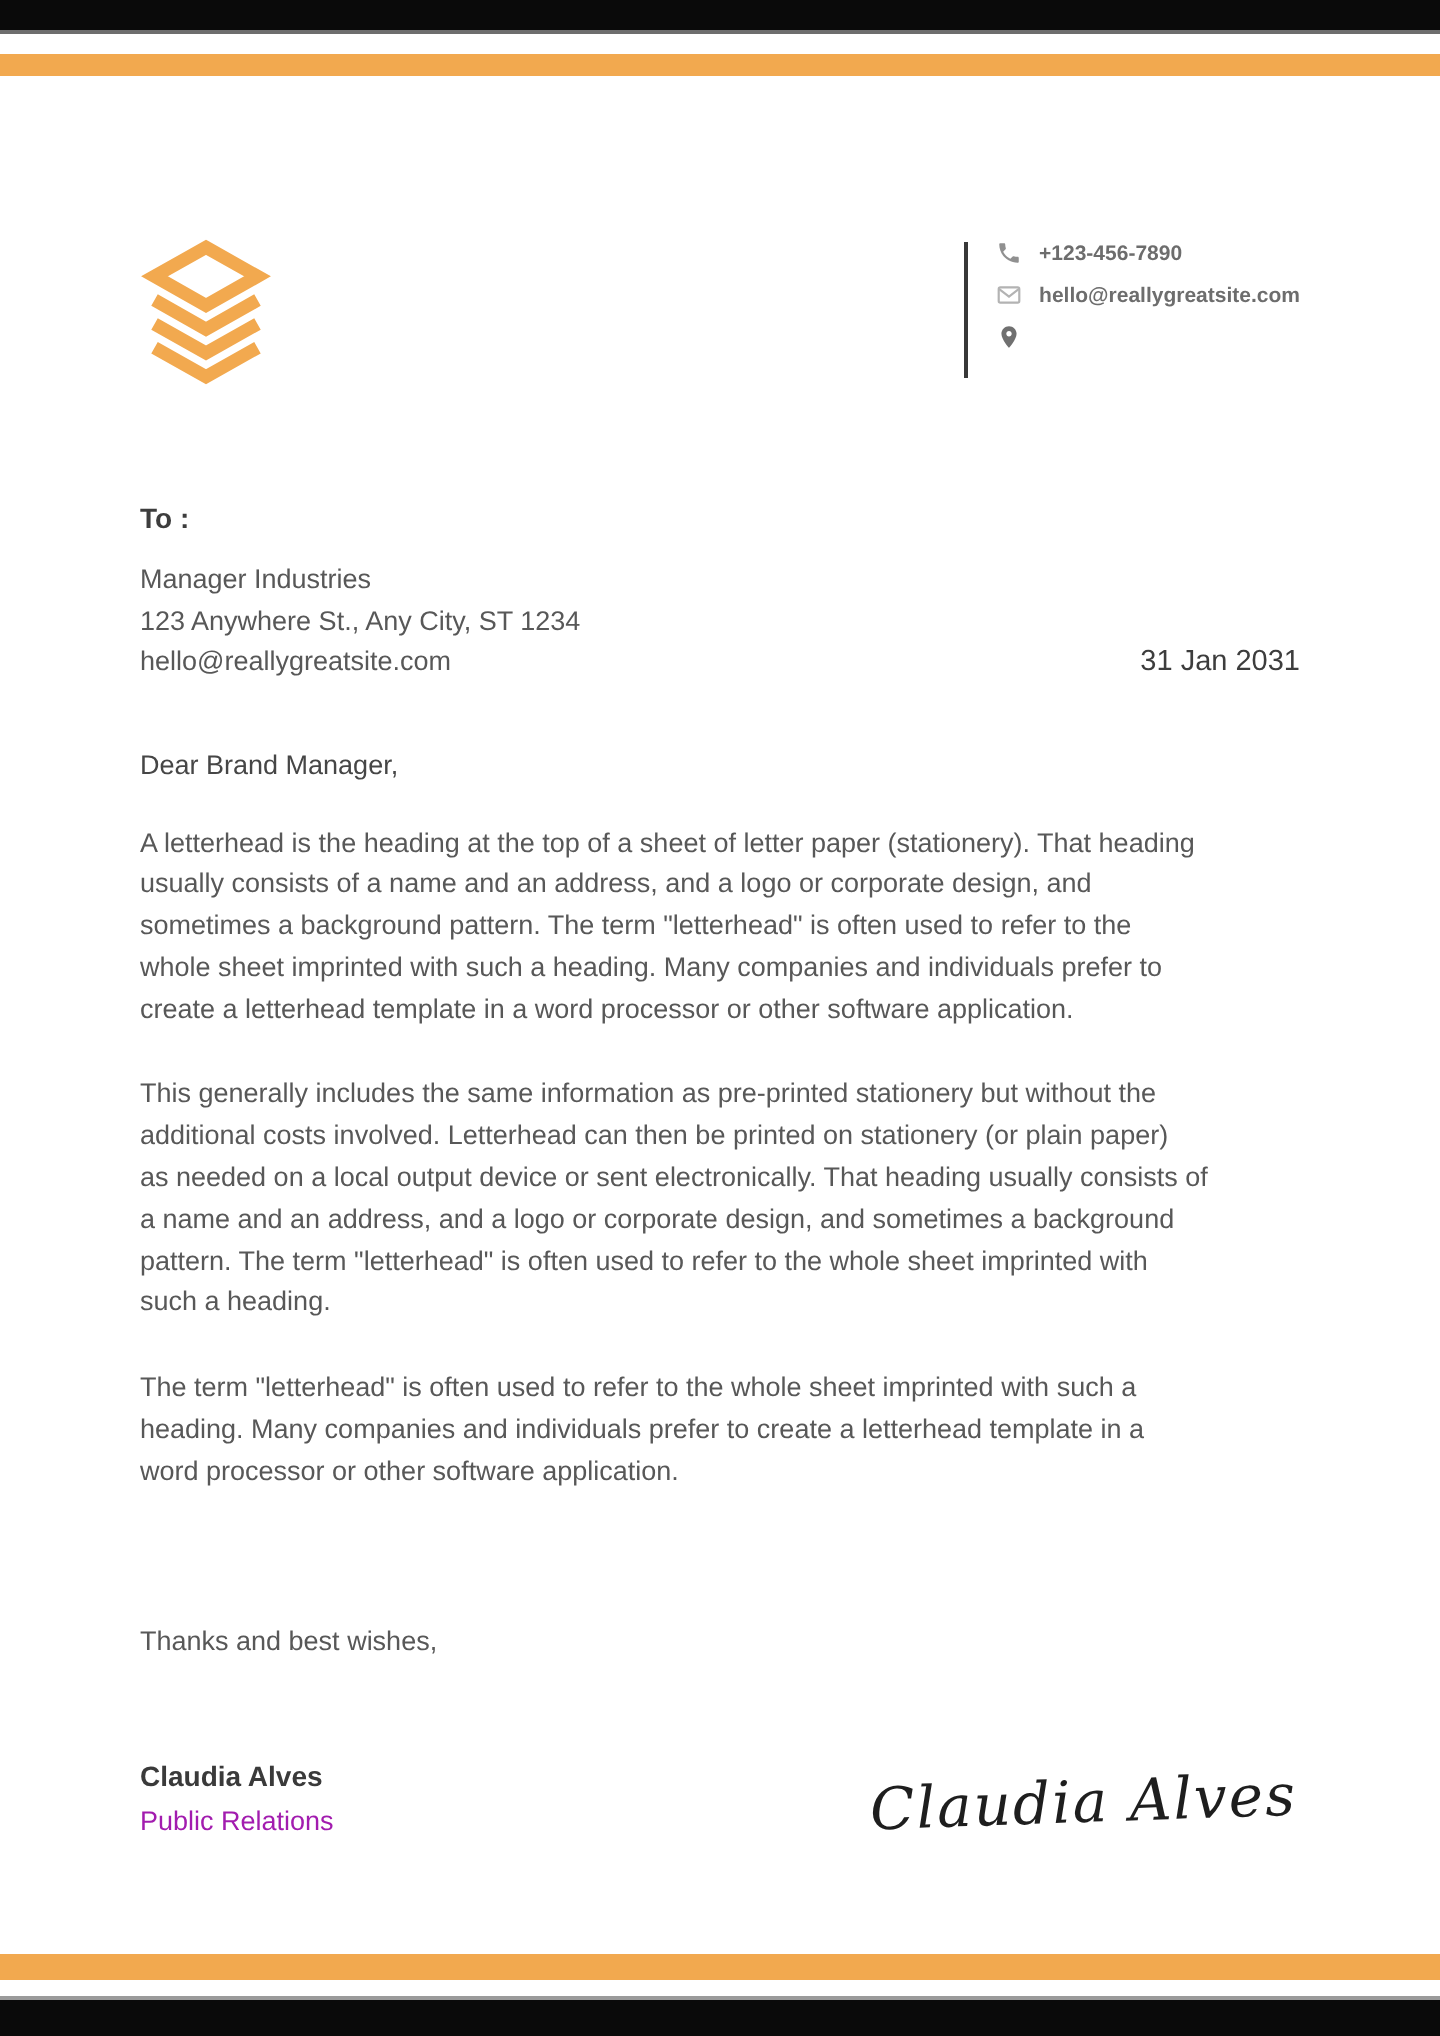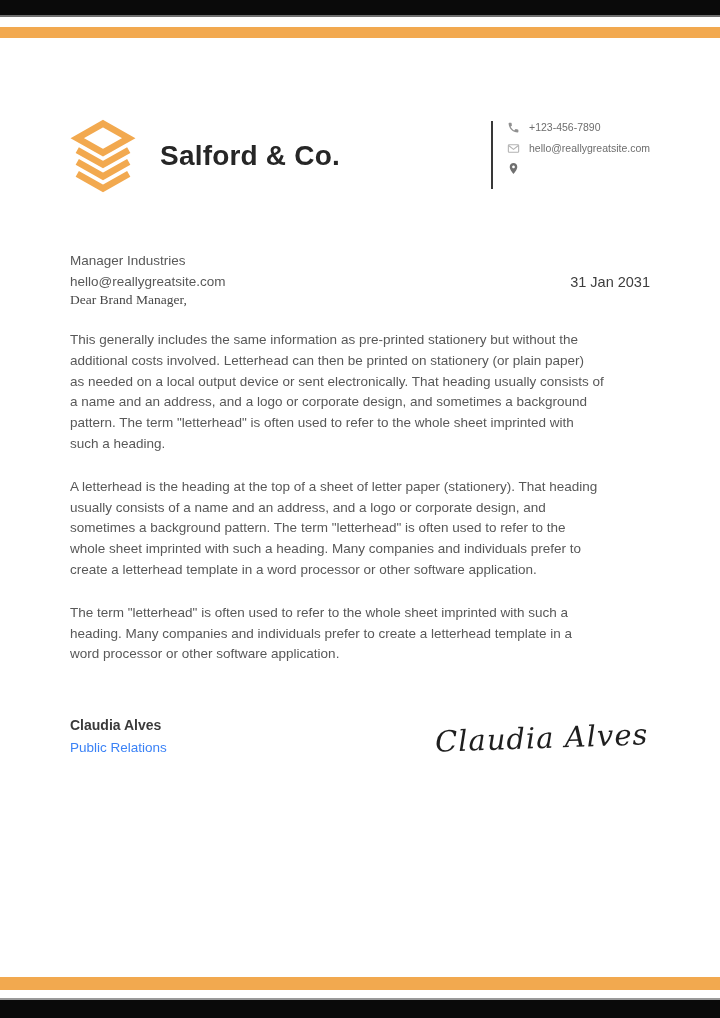--- a/index.html
+++ b/index.html
@@ -45,50 +45,51 @@
   }
   .contact{
     display:flex;
     border-left:2px solid #383838;
     padding-left:14px;
     margin-top:3px;
     min-height:68px;
   }
   .contact ul{list-style:none;margin:0;padding:0;}
   .contact li{
-    display:flex;align-items:flex-end;gap:9px;
+    display:flex;align-items:flex-start;gap:9px;
     font-size:10.5px;color:#6d6d6d;line-height:13px;
     margin-bottom:8px;
+    font-weight:bold;
   }
   .contact li:last-child{margin-bottom:0;}
   .contact .cicon{width:13px;height:13px;flex:0 0 auto;margin-top:-1px;}
   .contact .ctext{white-space:pre-line;max-width:165px;}
 
   .recipient-row{
     margin-top:57px;
     display:flex;justify-content:space-between;align-items:flex-end;
   }
   .to-label{font-size:14px;font-weight:700;color:var(--heading-text);margin:0 0 13px 0;}
   .recipient-line{font-size:13.5px;color:var(--body-text);line-height:20.5px;margin:0;}
   .date{font-size:14.5px;color:var(--heading-text);line-height:20.5px;}
 
-  .salutation{font-size:13.5px;color:#464646;font-family:Liberation Serif, serif;}
+  .salutation{margin-top:33px;font-size:13.5px;color:#464646;}
   .body-copy p{
     margin:22px 0 0 0;
     font-size:13.5px;line-height:20.8px;color:var(--body-text);
     white-space:pre-line;
   }
   .closing{margin-top:66px;font-size:13.5px;color:var(--body-text);}
 
   .sign-row{
     margin-top:52px;
     display:flex;justify-content:space-between;align-items:flex-end;
   }
   .sender-name{font-size:14px;font-weight:600;color:#3a3a3a;margin:0;}
-  .sender-title{font-size:13.5px;color:#3b82f6;margin:7px 0 0 0;}
+  .sender-title{font-size:13.5px;color:#a21caf;margin:7px 0 0 0;}
   .signature{
     font-family:"DejaVu Serif","Liberation Serif",serif;
     font-style:italic;font-weight:400;
     font-size:29px;color:#1e1e1e;
     transform:rotate(-2deg);
     margin-top:-4px;margin-right:2px;
     letter-spacing:1px;
   }
 </style>
 </head>
@@ -108,21 +109,20 @@
         <span class="logo">
           <svg viewBox="0 0 100 112" width="66" height="76" aria-hidden="true">
             <g fill="none" stroke="#F2A94F" stroke-width="10" stroke-linejoin="miter" stroke-linecap="butt">
               <path d="M50 7 L89 29 L50 51 L11 29 Z"></path>
               <path d="M11 47 L50 69 L89 47"></path>
               <path d="M11 65 L50 87 L89 65"></path>
               <path d="M11 83 L50 105 L89 83"></path>
             </g>
           </svg>
         </span>
-        <h1 class="brand-name">Salford &amp; Co.</h1>
       </div>
 
       <div class="contact">
         <ul>
           <li>
             <span class="cicon">
               <svg viewBox="0 0 24 24" width="13" height="13" aria-hidden="true">
                 <path fill="#909090" d="M6.62 10.79c1.44 2.83 3.76 5.14 6.59 6.59l2.2-2.2c.27-.27.67-.36 1.02-.24 1.12.37 2.33.57 3.57.57.55 0 1 .45 1 1V20c0 .55-.45 1-1 1-9.39 0-17-7.61-17-17 0-.55.45-1 1-1h3.5c.55 0 1 .45 1 1 0 1.25.2 2.45.57 3.57.11.35.03.74-.25 1.02l-2.2 2.2z"></path>
               </svg>
             </span>
@@ -145,45 +145,48 @@
                 <path fill="#707070" d="M12 2C8.13 2 5 5.13 5 9c0 5.25 7 13 7 13s7-7.75 7-13c0-3.87-3.13-7-7-7zm0 9.5c-1.38 0-2.5-1.12-2.5-2.5s1.12-2.5 2.5-2.5 2.5 1.12 2.5 2.5-1.12 2.5-2.5 2.5z"></path>
               </svg>
             </span>
           </li>
         </ul>
       </div>
     </header>
 
     <section class="recipient-row">
       <div>
+        <p class="to-label">To :</p>
         <p class="recipient-line">Manager Industries</p>
+        <p class="recipient-line">123 Anywhere St., Any City, ST 1234</p>
         <p class="recipient-line">hello@reallygreatsite.com</p>
       </div>
       <div class="date">31 Jan 2031</div>
     </section>
 
     <div class="salutation">Dear Brand Manager,</div>
 
     <section class="body-copy">
+      <p>A letterhead is the heading at the top of a sheet of letter paper (stationery). That heading
+usually consists of a name and an address, and a logo or corporate design, and
+sometimes a background pattern. The term "letterhead" is often used to refer to the
+whole sheet imprinted with such a heading. Many companies and individuals prefer to
+create a letterhead template in a word processor or other software application.</p>
       <p>This generally includes the same information as pre-printed stationery but without the
 additional costs involved. Letterhead can then be printed on stationery (or plain paper)
 as needed on a local output device or sent electronically. That heading usually consists of
 a name and an address, and a logo or corporate design, and sometimes a background
 pattern. The term "letterhead" is often used to refer to the whole sheet imprinted with
 such a heading.</p>
-      <p>A letterhead is the heading at the top of a sheet of letter paper (stationery). That heading
-usually consists of a name and an address, and a logo or corporate design, and
-sometimes a background pattern. The term "letterhead" is often used to refer to the
-whole sheet imprinted with such a heading. Many companies and individuals prefer to
-create a letterhead template in a word processor or other software application.</p>
       <p>The term "letterhead" is often used to refer to the whole sheet imprinted with such a
 heading. Many companies and individuals prefer to create a letterhead template in a
 word processor or other software application.</p>
     </section>
 
+    <div class="closing">Thanks and best wishes,</div>
 
     <section class="sign-row">
       <div>
         <p class="sender-name">Claudia Alves</p>
         <p class="sender-title">Public Relations</p>
       </div>
       <div class="signature">Claudia Alves</div>
     </section>
 
   </div>

